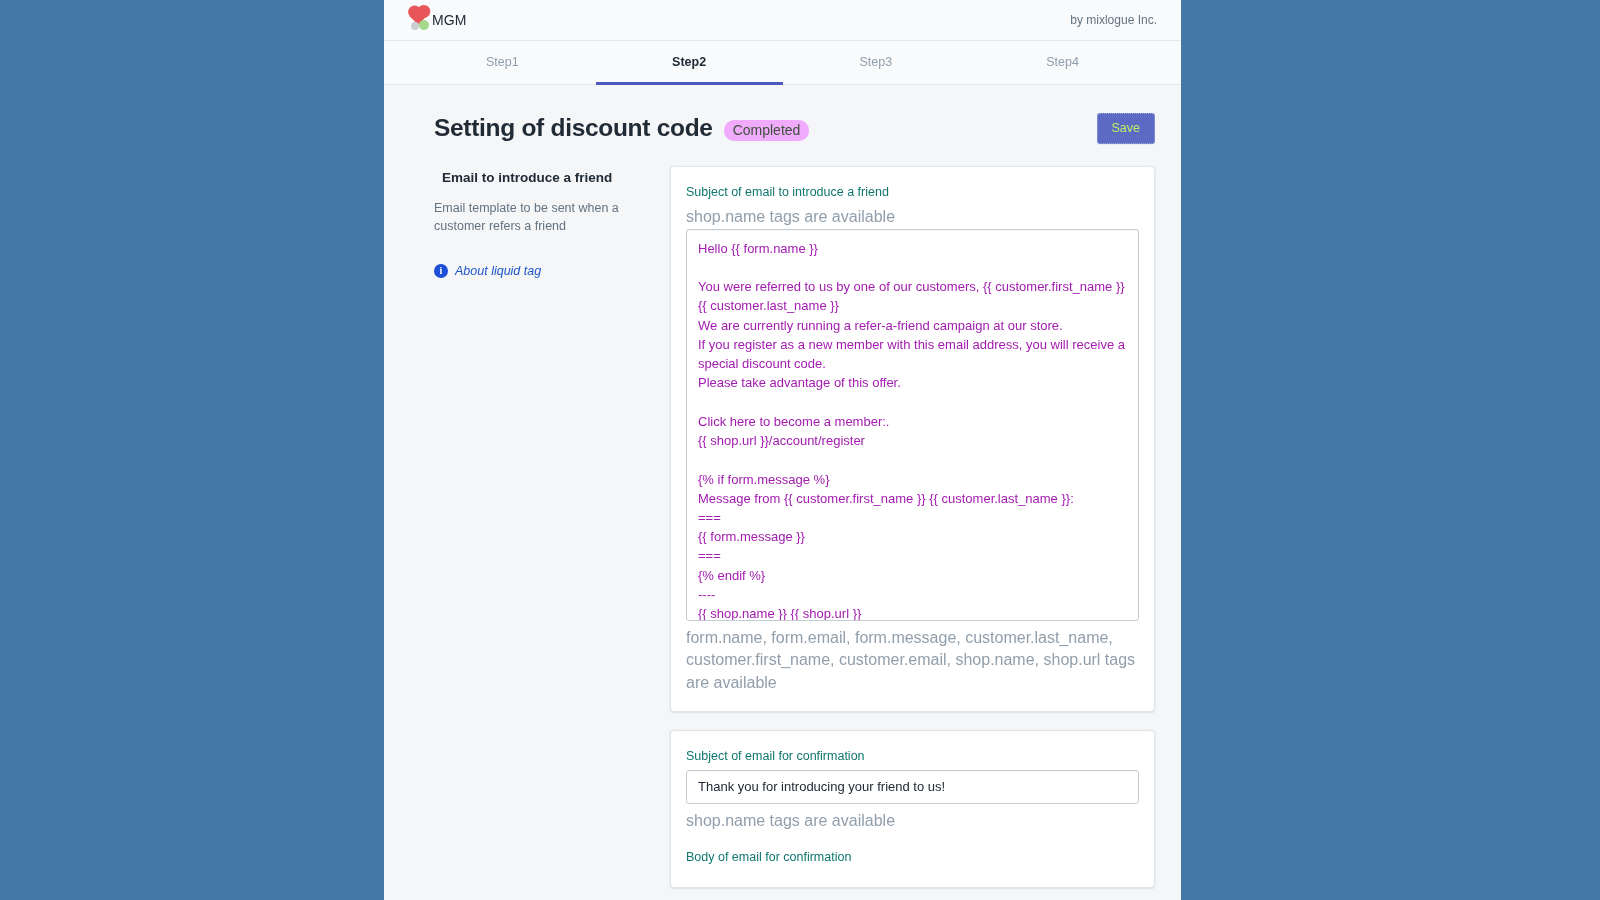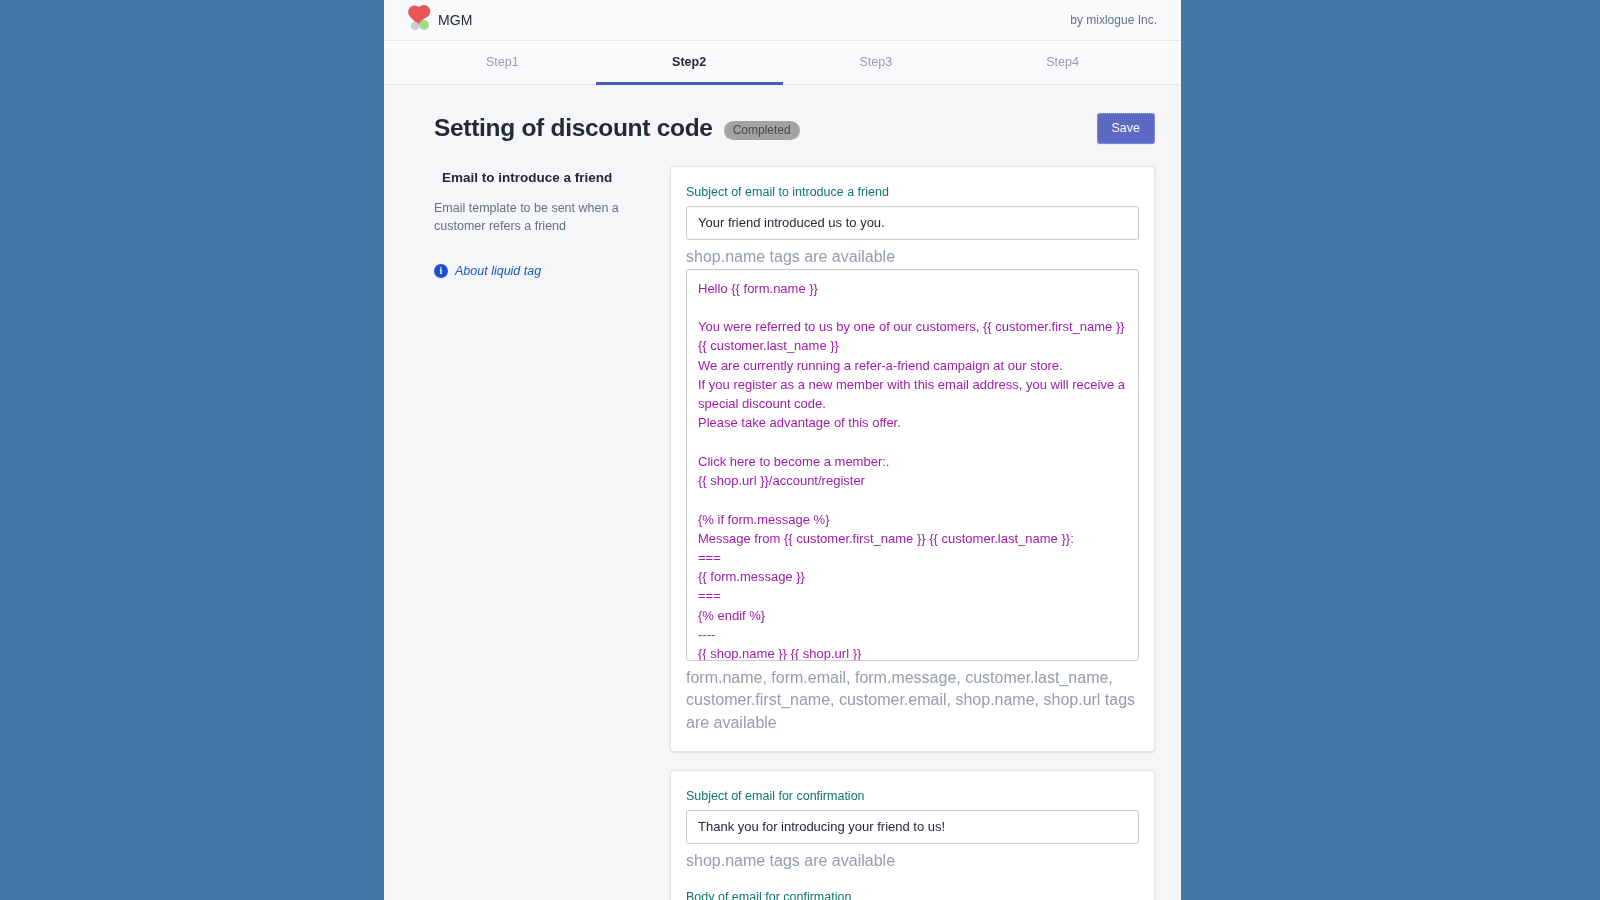--- a/index.html
+++ b/index.html
@@ -34,21 +34,21 @@
     border-bottom: 1px solid #e6e9ec;
     display: flex;
     align-items: center;
     justify-content: space-between;
     padding: 0 24px 0 26px;
   }
 
   .brand {
     display: flex;
     align-items: center;
-    gap: 6px;
+    gap: 0;
   }
 
   .brand-logo {
     width: 22px;
     height: 20px;
     position: relative;
     flex: none;
   }
   .brand-logo .heart {
     position: absolute;
@@ -132,35 +132,35 @@
     padding: 26px 26px 0 50px;
   }
   .page-title {
     font-size: 24.5px;
     font-weight: bold;
     color: #212b36;
     letter-spacing: -0.3px;
   }
   .status-badge {
     margin-left: 11px;
-    background: #a3a3a3;
+    background: #f0abfc;
     color: #414f3e;
-    font-size: 12px;
+    font-size: 14px;
     padding: 3px 9px 4px;
     border-radius: 10px;
     line-height: 1;
     align-self: center;
     position: relative;
     top: 3px;
   }
   .head-spacer { flex: 1; }
 
   .save-button {
     background: #5c6ac4;
-    color: #ffffff;
+    color: #bef264;
     border: 1px dotted #a4acdf;
     font-size: 12.5px;
     font-family: inherit;
     padding: 7px 14px 8px;
     border-radius: 3px;
     cursor: pointer;
     box-shadow: 0 1px 0 rgba(22,29,37,.05);
     align-self: flex-start;
     margin-top: 2px;
   }
@@ -313,21 +313,20 @@
       <div class="liquid-link">
         <span class="info-icon">i</span>
         <span class="liquid-link-label">About liquid tag</span>
       </div>
     </div>
 
     <div class="main-col">
 
       <div class="card">
         <div class="field-label">Subject of email to introduce a friend</div>
-        <input class="text-input" type="text" value="Your friend introduced us to you." style="">
         <div class="field-hint">shop.name tags are available</div>
 
         <div class="textarea tall">Hello {{ form.name }}
 
 You were referred to us by one of our customers, {{ customer.first_name }} {{ customer.last_name }}
 We are currently running a refer-a-friend campaign at our store.
 If you register as a new member with this email address, you will receive a special discount code.
 Please take advantage of this offer.
 
 Click here to become a member:.

